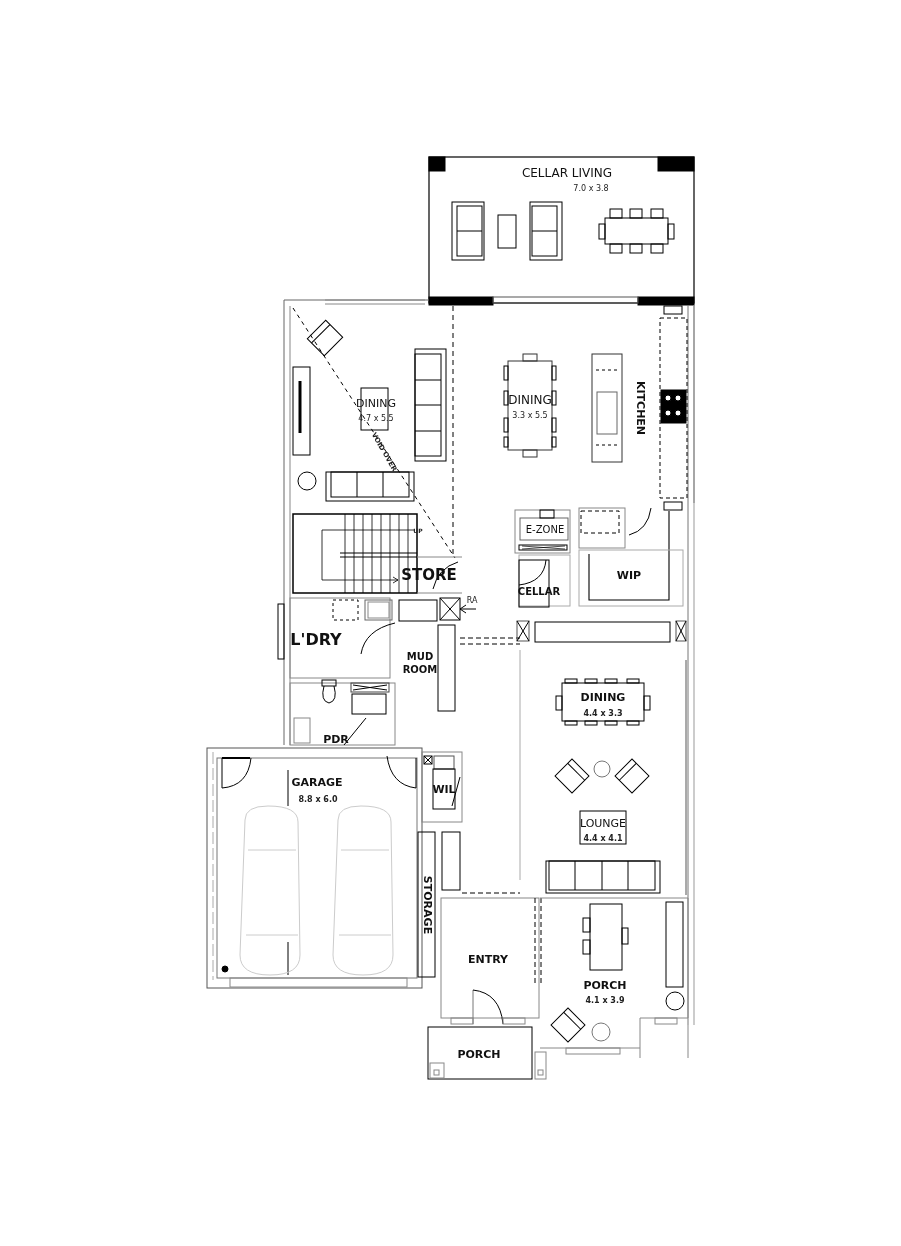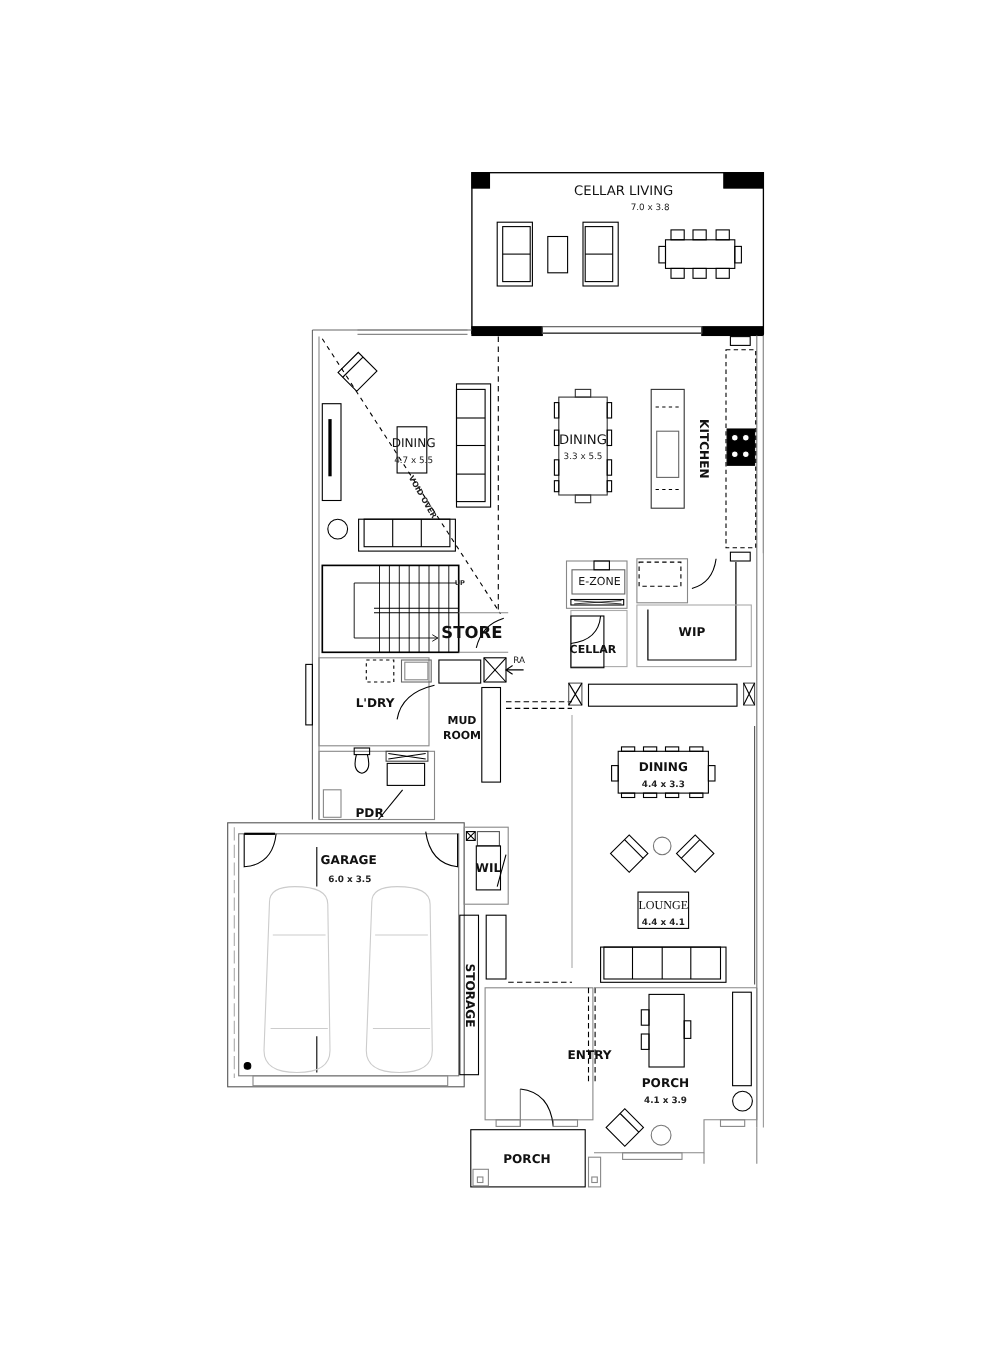--- a/index.html
+++ b/index.html
@@ -264,32 +264,32 @@
 <div class="lbl b vert" style="left:640px;top:408px;font-size:11px;transform:translate(-50%,-50%) rotate(0deg);">KITCHEN</div>
 
 <div class="lbl" style="left:545px;top:529px;font-size:10px;">E-ZONE</div>
 <div class="lbl b" style="left:629px;top:575px;font-size:11px;text-align:center;">WIP</div>
 <div class="lbl b" style="left:539px;top:591px;font-size:10px;">CELLAR</div>
 
 <div class="lbl b" style="left:429px;top:575px;font-size:15px;">STORE</div>
 <div class="dim b" style="left:418px;top:530px;font-size:6px;">UP</div>
 <div class="dim" style="left:472px;top:600px;">RA</div>
 
-<div class="lbl b" style="left:341px;top:639px;font-size:11px;text-align:center;">L'DRY</div>
+<div class="lbl b" style="left:316px;top:639px;font-size:16px;text-align:center;">L'DRY</div>
 <div class="lbl b" style="left:420px;top:656px;font-size:10px;">MUD</div>
 <div class="lbl b" style="left:420px;top:669px;font-size:10px;text-align:center;">ROOM</div>
 <div class="lbl b" style="left:336px;top:739px;font-size:11px;">PDR</div>
 
 <div class="lbl b" style="left:317px;top:782px;font-size:11px;">GARAGE</div>
-<div class="dim b" style="left:318px;top:799px;">6.0 x 3.5</div>
+<div class="dim b" style="left:318px;top:799px;">8.8 x 6.0</div>
 
 <div class="lbl b" style="left:444px;top:789px;font-size:11px;">WIL</div>
 <div class="lbl b vert" style="left:427px;top:905px;font-size:11px;">STORAGE</div>
 
 <div class="lbl b" style="left:603px;top:697px;font-size:11px;">DINING</div>
 <div class="dim b" style="left:603px;top:713px;">4.4 x 3.3</div>
-<div class="lbl" style="left:603px;top:823px;font-size:11px;font-family:Liberation Serif, serif;">LOUNGE</div>
+<div class="lbl" style="left:603px;top:823px;font-size:11px;">LOUNGE</div>
 <div class="dim b" style="left:603px;top:838px;">4.4 x 4.1</div>
 
-<div class="lbl b" style="left:488px;top:959px;font-size:11px;margin-left:48px;">ENTRY</div>
+<div class="lbl b" style="left:488px;top:959px;font-size:11px;">ENTRY</div>
 <div class="lbl b" style="left:605px;top:985px;font-size:11px;">PORCH</div>
 <div class="dim b" style="left:605px;top:1000px;">4.1 x 3.9</div>
 <div class="lbl b" style="left:479px;top:1054px;font-size:11px;text-align:right;">PORCH</div>
 
 </body></html>

